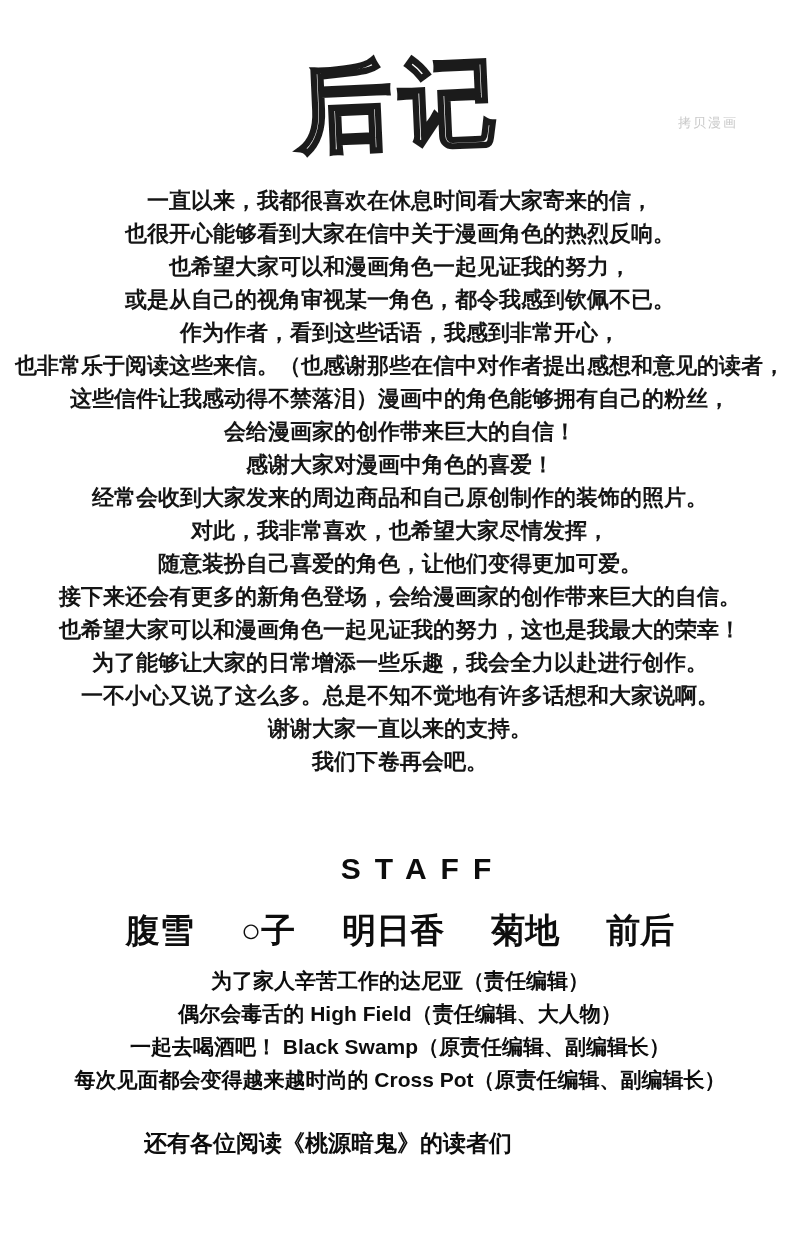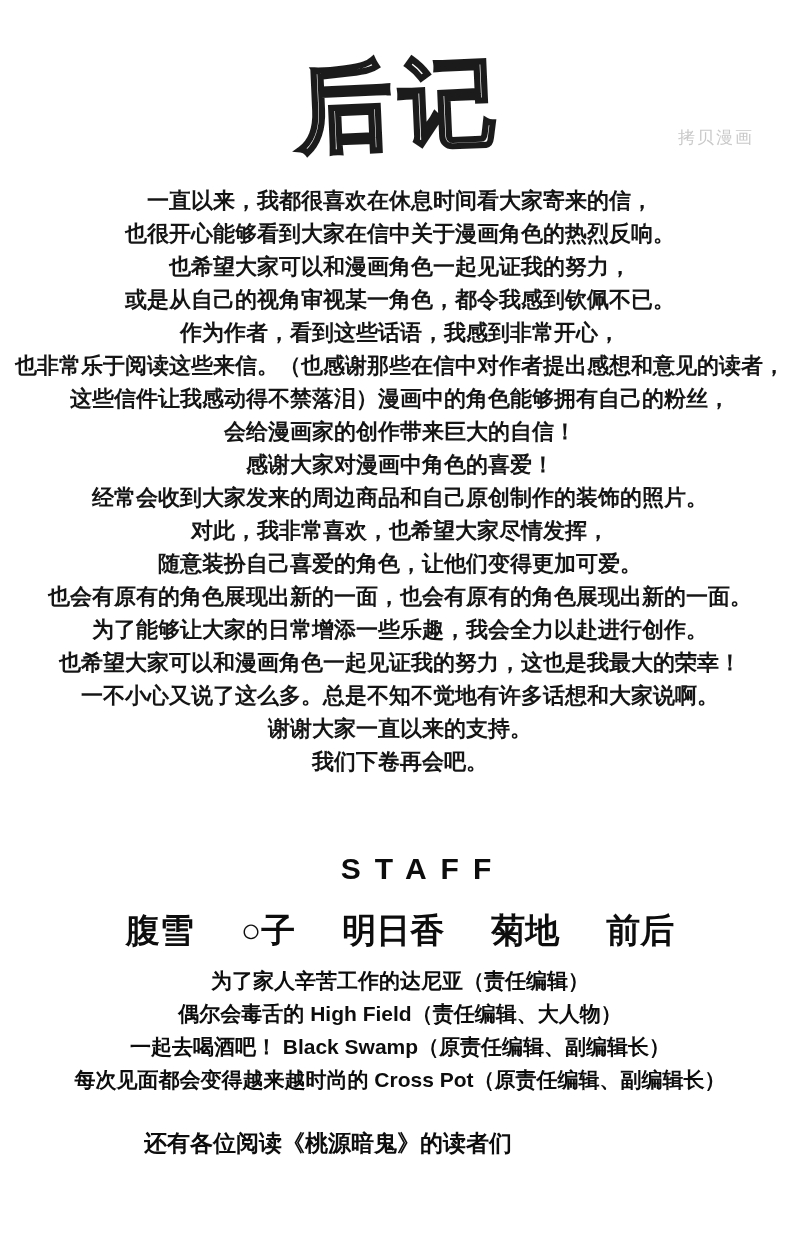--- a/index.html
+++ b/index.html
@@ -28,25 +28,24 @@
     stroke: #1b1b1b;
     stroke-width: 3.2px;
     letter-spacing: 8px;
   }
 
   
   .watermark {
     position: absolute;
     top: 114px;
     left: 678px;
-    font-size: 17px;
+    font-size: 13px;
     color: #c9c9c9;
     letter-spacing: 2px;
     font-family: "Liberation Serif", "DejaVu Serif", serif;
-    margin-top: 12px;
   }
 
   
   .afterword {
     position: absolute;
     top: 184px;
     left: 0;
     width: 800px;
     text-align: center;
     font-family: "Liberation Serif", "DejaVu Serif", serif;
@@ -123,23 +122,23 @@
     <p>也希望大家可以和漫画角色一起见证我的努力，</p>
     <p>或是从自己的视角审视某一角色，都令我感到钦佩不已。</p>
     <p>作为作者，看到这些话语，我感到非常开心，</p>
     <p>也非常乐于阅读这些来信。（也感谢那些在信中对作者提出感想和意见的读者，</p>
     <p>这些信件让我感动得不禁落泪）漫画中的角色能够拥有自己的粉丝，</p>
     <p>会给漫画家的创作带来巨大的自信！</p>
     <p>感谢大家对漫画中角色的喜爱！</p>
     <p>经常会收到大家发来的周边商品和自己原创制作的装饰的照片。</p>
     <p>对此，我非常喜欢，也希望大家尽情发挥，</p>
     <p>随意装扮自己喜爱的角色，让他们变得更加可爱。</p>
-    <p>也会有原有的角色展现出新的一面，也会有原有的角色展现出新的一面。</p>
+    <p>接下来还会有更多的新角色登场，会给漫画家的创作带来巨大的自信。</p>
+    <p>也希望大家可以和漫画角色一起见证我的努力，这也是我最大的荣幸！</p>
     <p>为了能够让大家的日常增添一些乐趣，我会全力以赴进行创作。</p>
-    <p>也希望大家可以和漫画角色一起见证我的努力，这也是我最大的荣幸！</p>
     <p>一不小心又说了这么多。总是不知不觉地有许多话想和大家说啊。</p>
     <p>谢谢大家一直以来的支持。</p>
     <p>我们下卷再会吧。</p>
   </div>
 
   <div class="staff-heading">STAFF</div>
 
   <div class="staff-names">
     <span>腹雪</span>
     <span>○子</span>

